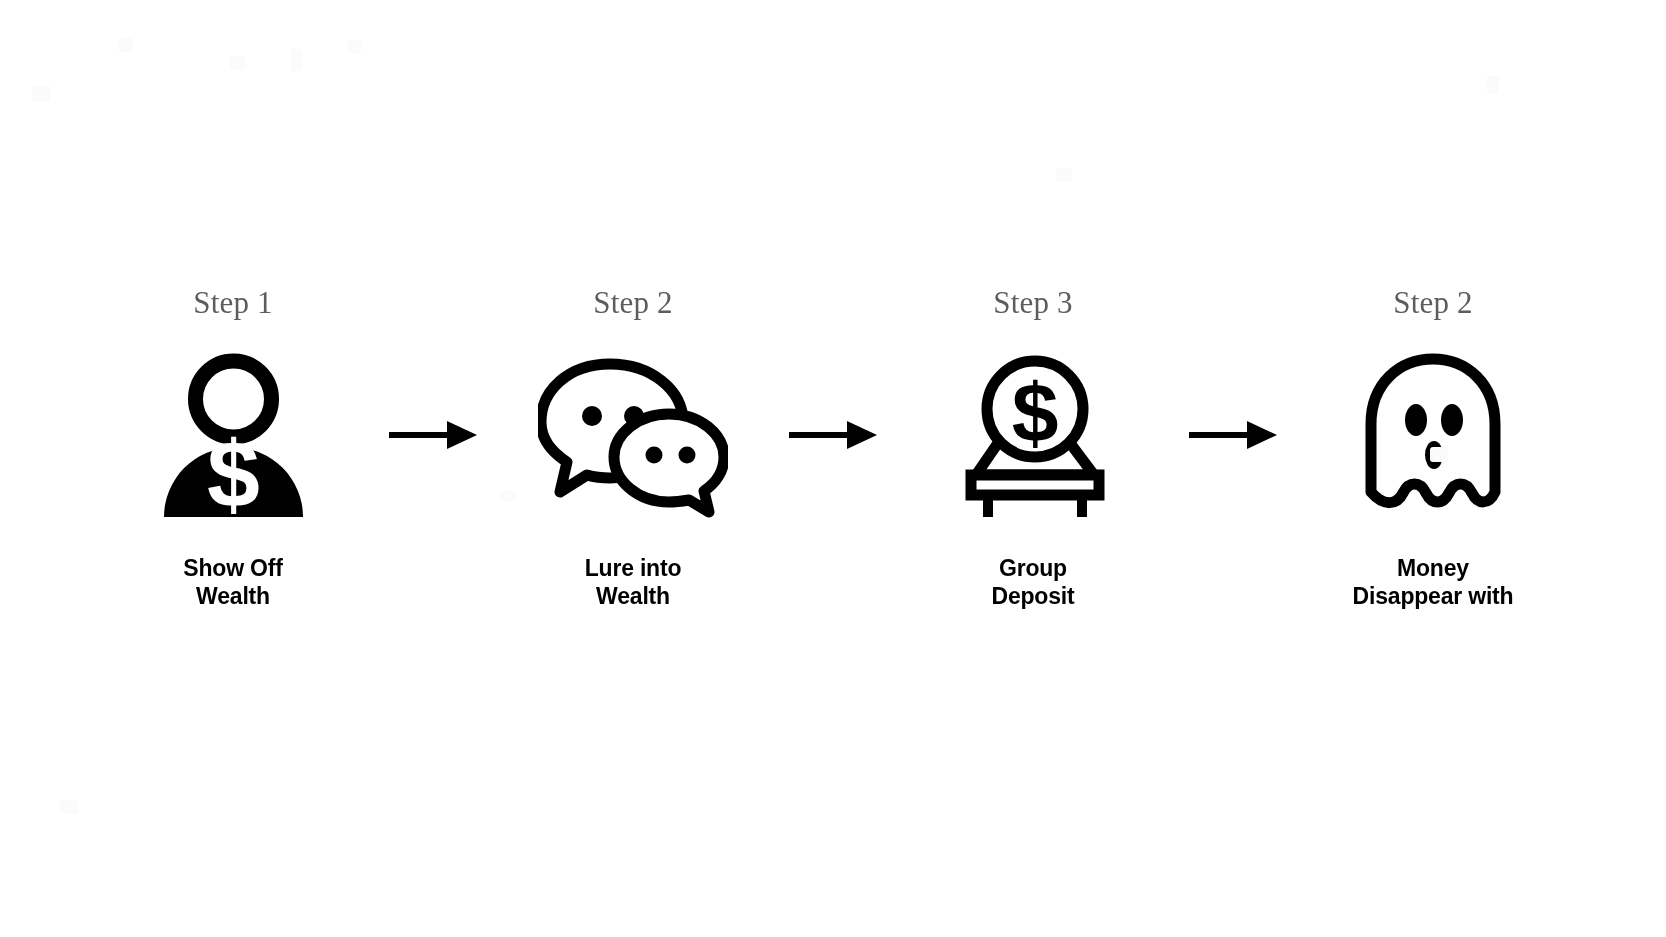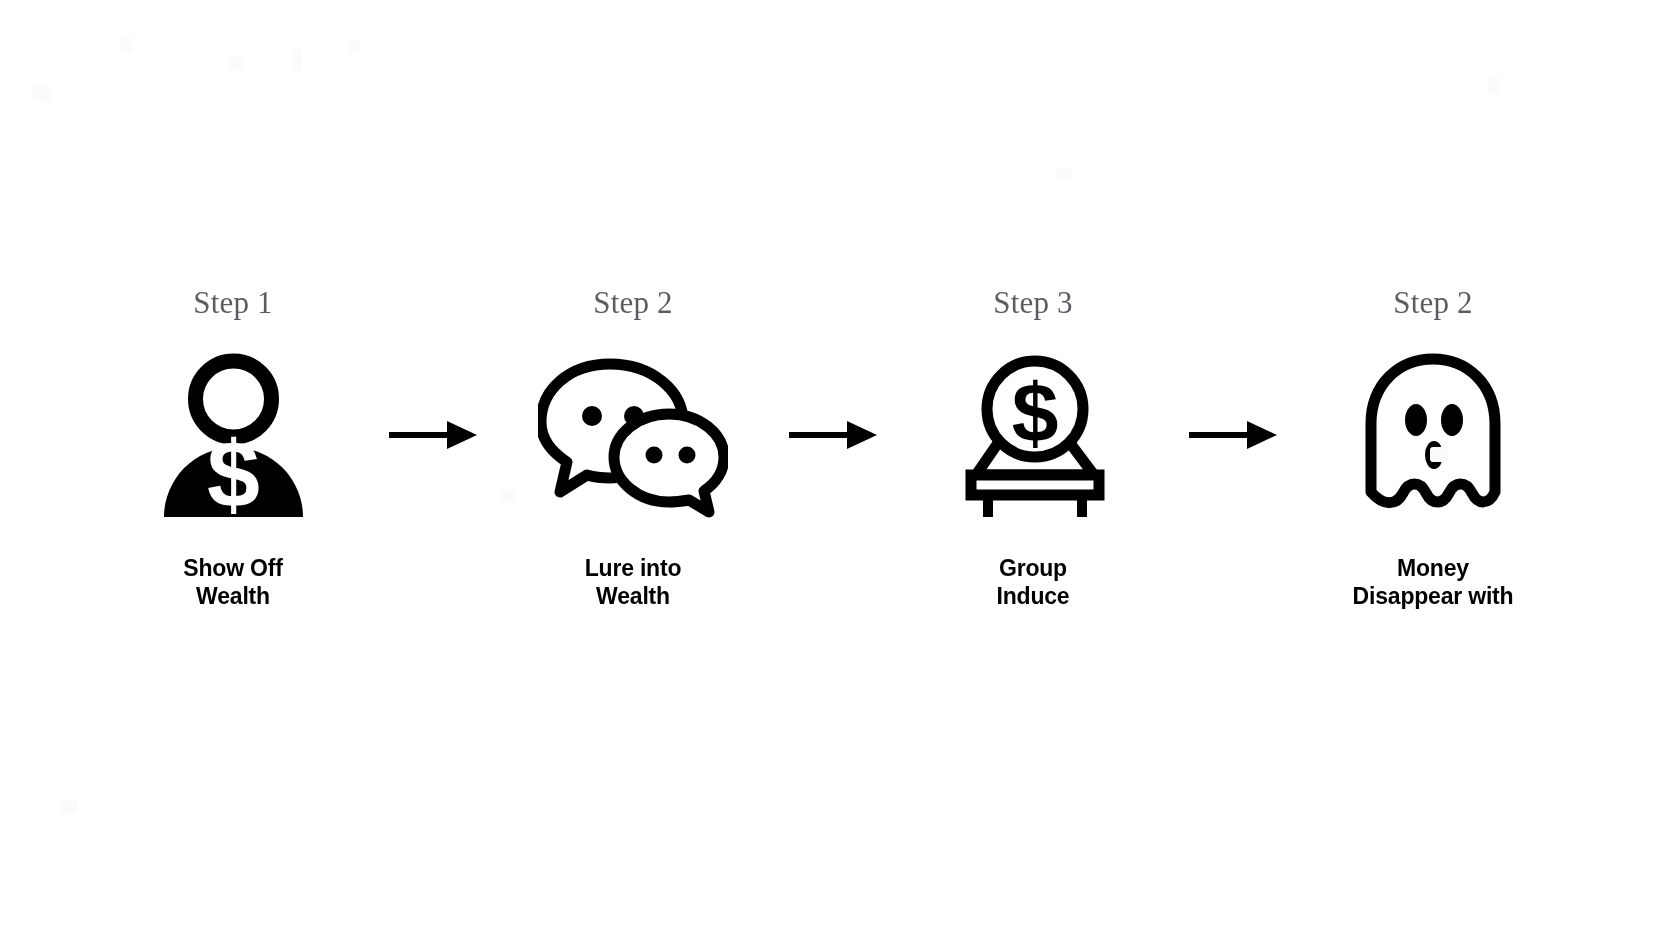--- a/index.html
+++ b/index.html
@@ -180,21 +180,21 @@
 
           <line x1="50" y1="150" x2="50" y2="170" stroke="#000000" stroke-width="10"></line>
           <line x1="144" y1="150" x2="144" y2="170" stroke="#000000" stroke-width="10"></line>
 
           <circle cx="97" cy="62" r="48" fill="#ffffff" stroke="#000000" stroke-width="11"></circle>
           <text x="97" y="95" text-anchor="middle" font-family="'Liberation Sans', sans-serif" font-size="84" font-weight="700" fill="#000000">$</text>
         </svg>
       </div>
       <div class="step-label">
         <div>Group</div>
-        <div>Induce</div>
+        <div>Deposit</div>
       </div>
     </div>
 
     <div class="arrow-box">
       <svg width="92" height="40" viewBox="0 0 92 40" xmlns="http://www.w3.org/2000/svg">
         <line x1="2" y1="20" x2="66" y2="20" stroke="#000000" stroke-width="6"></line>
         <polygon points="60,6 90,20 60,34" fill="#000000"></polygon>
       </svg>
     </div>
 

